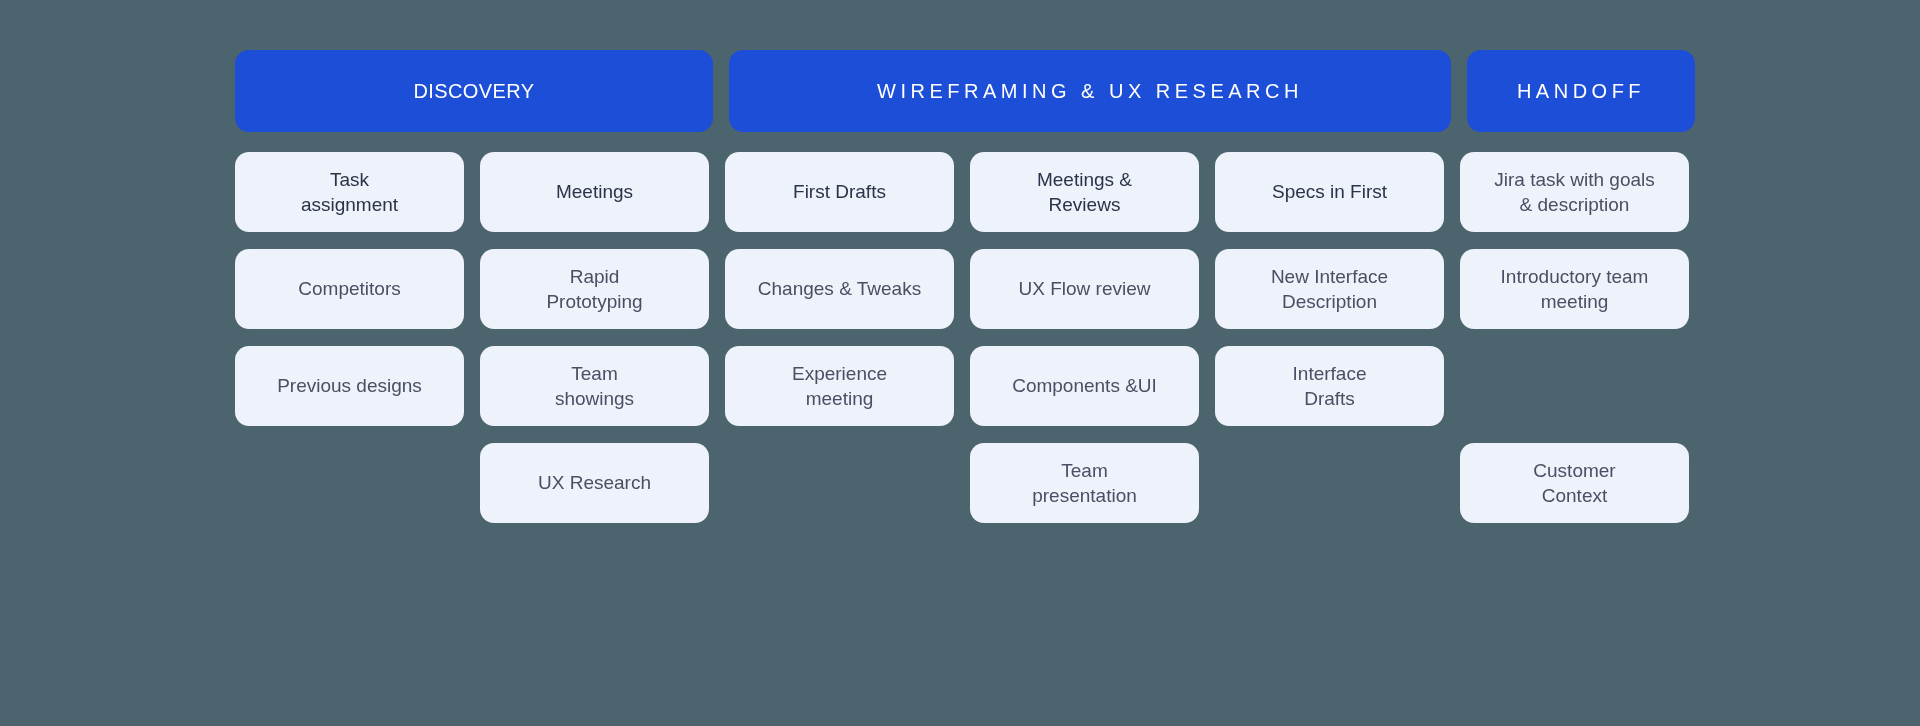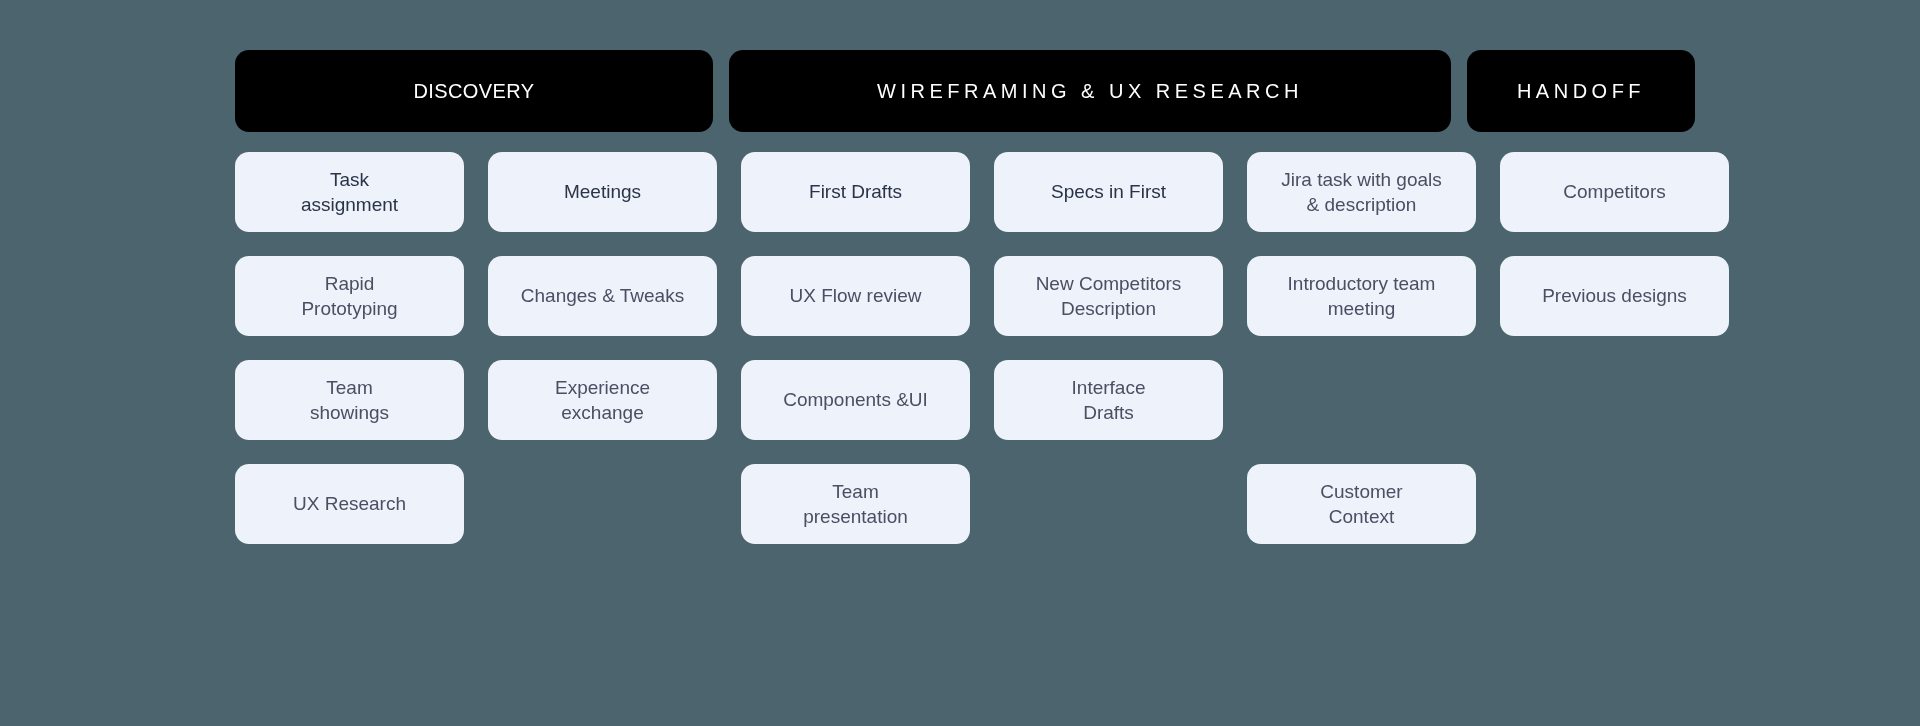--- a/index.html
+++ b/index.html
@@ -22,21 +22,21 @@
     padding: 50px 235px 0 235px;
   }
 
   
   .phase-row {
     display: flex;
     gap: 16px;
     height: 82px;
   }
   .phase {
-    background: #000000;
+    background: #1d4ed8;
     border-radius: 14px;
     display: flex;
     align-items: center;
     justify-content: center;
     box-sizing: border-box;
   }
   .phase-label {
     color: #ffffff;
     font-size: 20px;
     font-weight: 400;
@@ -51,21 +51,20 @@
   .phase-handoff .phase-label { letter-spacing: 4.5px; }
   .phase-discovery .phase-label { letter-spacing: 0.4px; }
 
   
   .grid {
     margin-top: 20px;
     display: grid;
     grid-template-columns: repeat(6, 229px);
     column-gap: 16px;
     row-gap: 17px;
-    gap: 24px;
   }
 
   .card {
     height: 80px;
     background: #eef2fb;
     border-radius: 14px;
     display: flex;
     align-items: center;
     justify-content: center;
     text-align: center;
@@ -107,20 +106,24 @@
       <span class="card-label">Task
 assignment</span>
     </div>
     <div class="card card-dark">
       <span class="card-label">Meetings</span>
     </div>
     <div class="card card-dark">
       <span class="card-label">First Drafts</span>
     </div>
     <div class="card card-dark">
+      <span class="card-label">Meetings  &amp;
+Reviews</span>
+    </div>
+    <div class="card card-dark">
       <span class="card-label">Specs in First</span>
     </div>
 
     <div class="card">
       <span class="card-label">Jira task with goals
 &amp; description</span>
     </div>
     <div class="card">
       <span class="card-label">Competitors</span>
     </div>
@@ -128,38 +131,38 @@
       <span class="card-label">Rapid
 Prototyping</span>
     </div>
     <div class="card">
       <span class="card-label">Changes &amp; Tweaks</span>
     </div>
     <div class="card">
       <span class="card-label">UX Flow review</span>
     </div>
     <div class="card">
-      <span class="card-label">New Competitors
+      <span class="card-label">New Interface
 Description</span>
     </div>
 
     <div class="card">
       <span class="card-label">Introductory team
 meeting</span>
     </div>
     <div class="card">
       <span class="card-label">Previous designs</span>
     </div>
     <div class="card">
       <span class="card-label">Team
 showings</span>
     </div>
     <div class="card">
       <span class="card-label">Experience
-exchange</span>
+meeting</span>
     </div>
     <div class="card">
       <span class="card-label">Components &amp;UI</span>
     </div>
     <div class="card">
       <span class="card-label">Interface
 Drafts</span>
     </div>
 
     <div class="card empty"></div>

